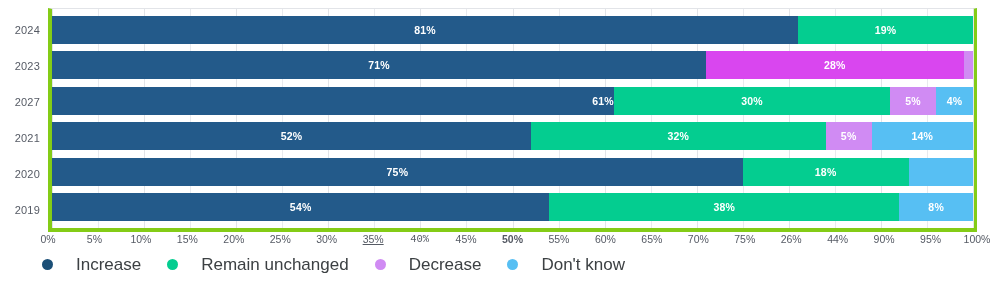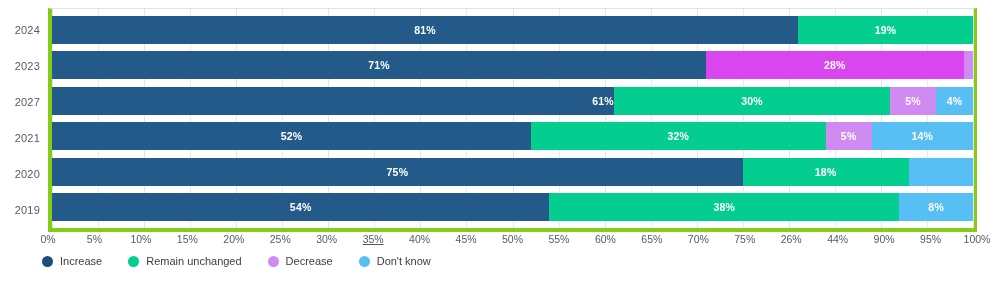--- a/index.html
+++ b/index.html
@@ -149,24 +149,25 @@
     gap: 7px;
     cursor: pointer;
   }
   .legend-swatch {
     width: 11px;
     height: 11px;
     border-radius: 50%;
     flex: none;
   }
   .legend-label {
-    font-size: 11px;
+    font-size: 17px;
     color: #3c4043;
     white-space: nowrap;
     line-height: 1;
+    margin-left: 16px;
   }
 </style>
 </head>
 <body>
 
 <div id="chart-root">
 
   <div class="plot-wrap">
 
     <div class="y-axis">
@@ -275,23 +276,23 @@
 
   <div class="x-axis">
       <div class="x-tick" style="left: 0%;">0%</div>
       <div class="x-tick" style="left: 5%;">5%</div>
       <div class="x-tick" style="left: 10%;">10%</div>
       <div class="x-tick" style="left: 15%;">15%</div>
       <div class="x-tick" style="left: 20%;">20%</div>
       <div class="x-tick" style="left: 25%;">25%</div>
       <div class="x-tick" style="left: 30%;">30%</div>
       <div class="x-tick" style="left: 35%; text-decoration: underline;">35%</div>
-      <div class="x-tick" style="left: 40%;">40%</div>
+      <div class="x-tick" style="left: 40%; font-family: Liberation Mono, monospace;">40%</div>
       <div class="x-tick" style="left: 45%;">45%</div>
-      <div class="x-tick" style="left: 50%;">50%</div>
+      <div class="x-tick" style="left: 50%; font-weight: bold;">50%</div>
       <div class="x-tick" style="left: 55%;">55%</div>
       <div class="x-tick" style="left: 60%;">60%</div>
       <div class="x-tick" style="left: 65%;">65%</div>
       <div class="x-tick" style="left: 70%;">70%</div>
       <div class="x-tick" style="left: 75%;">75%</div>
       <div class="x-tick" style="left: 80%;">26%</div>
       <div class="x-tick" style="left: 85%;">44%</div>
       <div class="x-tick" style="left: 90%;">90%</div>
       <div class="x-tick" style="left: 95%;">95%</div>
       <div class="x-tick" style="left: 100%;">100%</div>

